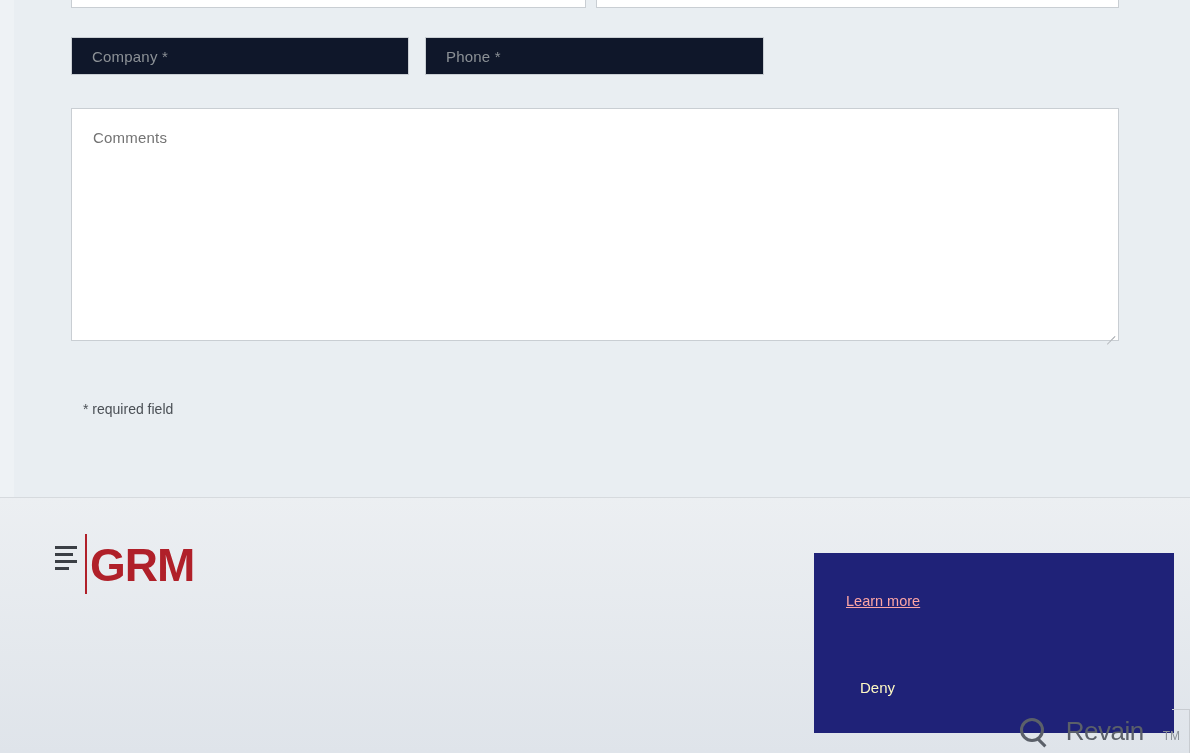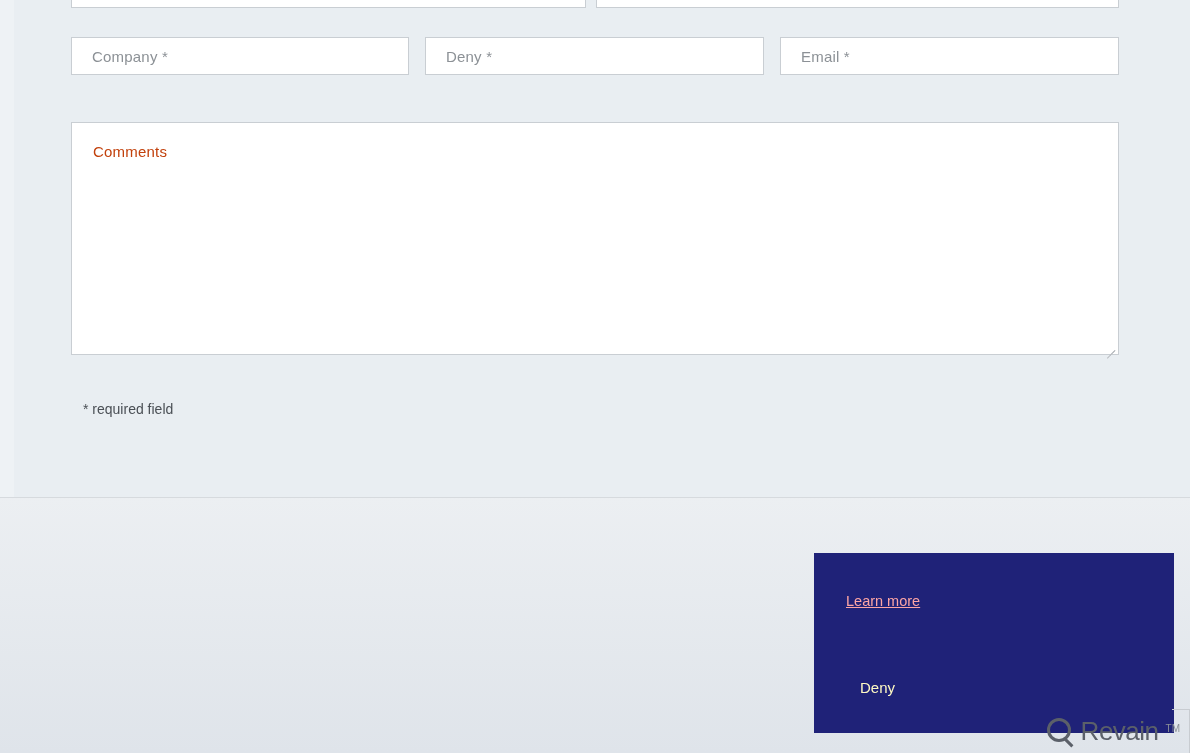--- a/index.html
+++ b/index.html
@@ -46,42 +46,42 @@
     height: 38px;
     background: #ffffff;
     border: 1px solid #c9ced3;
   }
   .top-field.a { left: 0; width: 515px; }
   .top-field.b { left: 525px; width: 523px; }
 
   .field {
     position: absolute;
     height: 38px;
-    background: #ffffff;
+    background: #0f172a;
     border: 1px solid #c9ced3;
     display: flex;
     align-items: center;
     padding: 0 0 0 20px;
     font-size: 15px;
     color: #8c9196;
     letter-spacing: 0.2px;
   }
   .field.company { left: 0;   top: 37px; width: 338px; }
   .field.phone   { left: 354px; top: 37px; width: 339px; }
   .field.email   { left: 709px; top: 37px; width: 339px; }
 
   .comments {
     position: absolute;
-    left: 0; top: 122px;
+    left: 0; top: 108px;
     width: 1048px; height: 233px;
     background: #ffffff;
     border: 1px solid #c9ced3;
     padding: 20px 0 4px 21px;
     font-size: 15px;
-    color: #c2410c;
+    color: #737373;
     letter-spacing: 0.2px;
   }
   .resize-handle {
     position: absolute;
     right: 1px; bottom: 1px;
     width: 14px; height: 14px;
   }
   .resize-handle i {
     position: absolute;
     right: 2px;
@@ -210,21 +210,21 @@
     cursor: pointer;
     font-family: "Liberation Sans", sans-serif;
   }
 
   
   .revain {
     position: absolute;
     right: 10px; bottom: 6px;
     display: flex;
     align-items: center;
-    gap: 7px;
+    gap: 19px;
     justify-content: center;
   }
   .revain-mark {
     position: relative;
     width: 27px; height: 27px;
   }
   .revain-mark .ring {
     position: absolute;
     left: 0; top: 0;
     width: 24px; height: 24px;
@@ -237,24 +237,24 @@
     width: 11px; height: 3px;
     background: #5b6069;
     transform: rotate(45deg);
   }
   .revain-word {
     font-size: 26px;
     color: #5b6069;
     letter-spacing: -0.5px;
   }
   .revain-tm {
-    font-size: 10px;
+    font-size: 12px;
     color: #8b9097;
     align-self: flex-end;
-    margin-bottom: 13px;
+    margin-bottom: 4px;
   }
   .frame-tick {
     position: absolute;
     right: 0; bottom: 0;
     width: 1px; height: 44px;
     background: #c8ccd1;
   }
   .frame-tick2 {
     position: absolute;
     right: 0; bottom: 43px;
@@ -272,42 +272,49 @@
 
     <div class="form-inner">
 
       <div class="top-field a"></div>
       <div class="top-field b"></div>
 
       <div class="field company">
         <span>Company *</span>
       </div>
       <div class="field phone">
-        <span>Deny *</span>
-      </div>
-      <div class="field email">
-        <span>Email *</span>
+        <span>Phone *</span>
       </div>
 
       <div class="comments">
         <span>Comments</span>
         <span class="resize-handle">
           <i></i>
             <i></i>
             <i></i>
         </span>
       </div>
 
       <div class="required-note">* required field</div>
     </div>
   </div>
 
   <div class="footer">
     <div class="footer-divider"></div>
 
+    <div class="grm-logo">
+      <span class="grm-mark">
+        <i></i>
+          <i></i>
+          <i></i>
+          <i></i>
+      </span>
+      <span class="grm-bar"></span>
+      <span class="grm-text">GRM</span>
+    </div>
 
   </div>
 
   <div class="cookie">
     <a class="cookie-learn">Learn more</a>
     <div class="cookie-actions">
       <button class="deny-btn">Deny</button>
     </div>
   </div>
 

